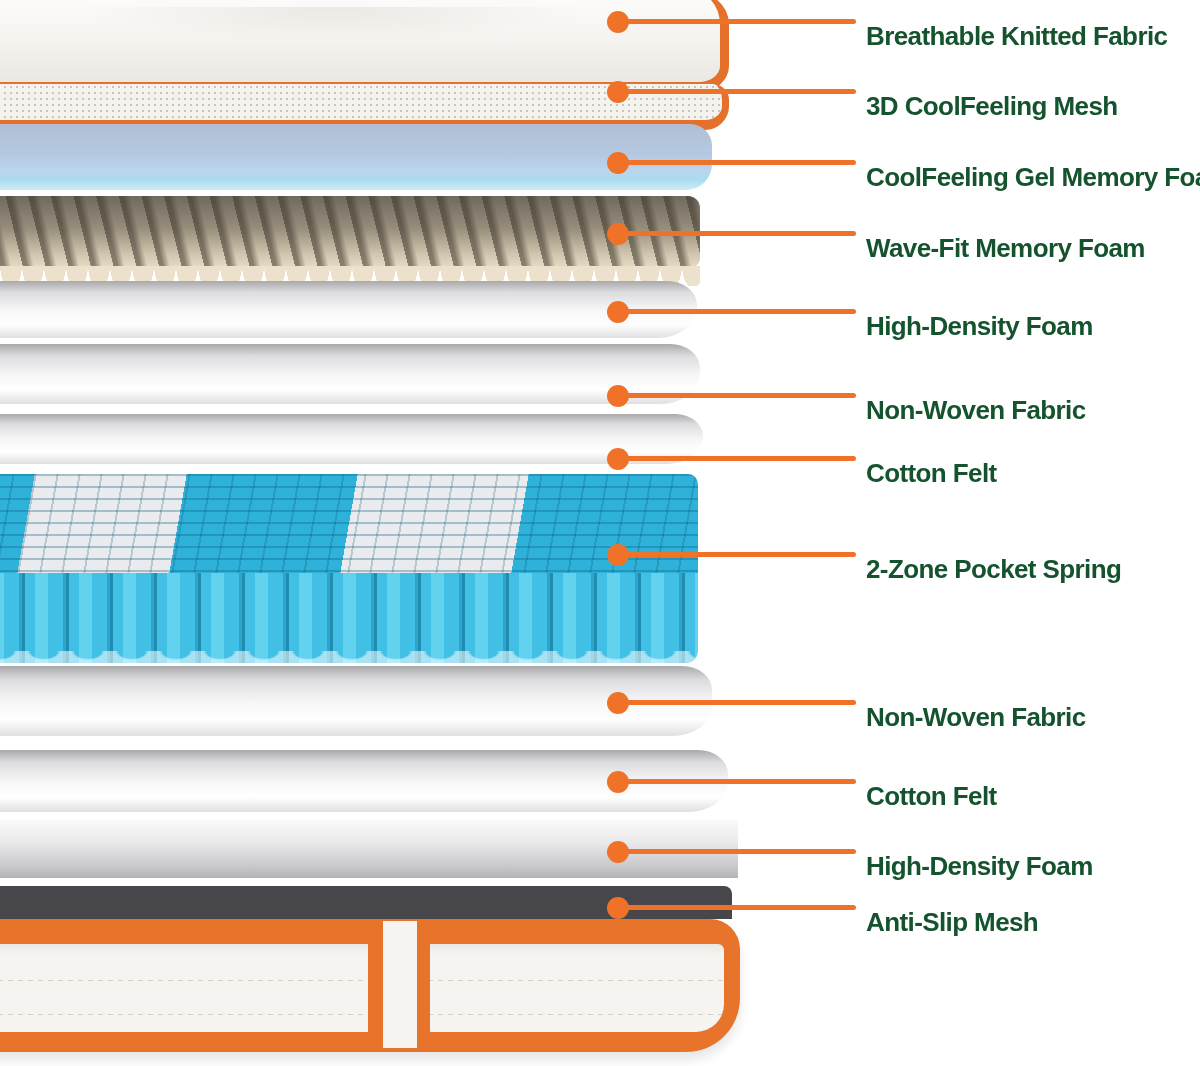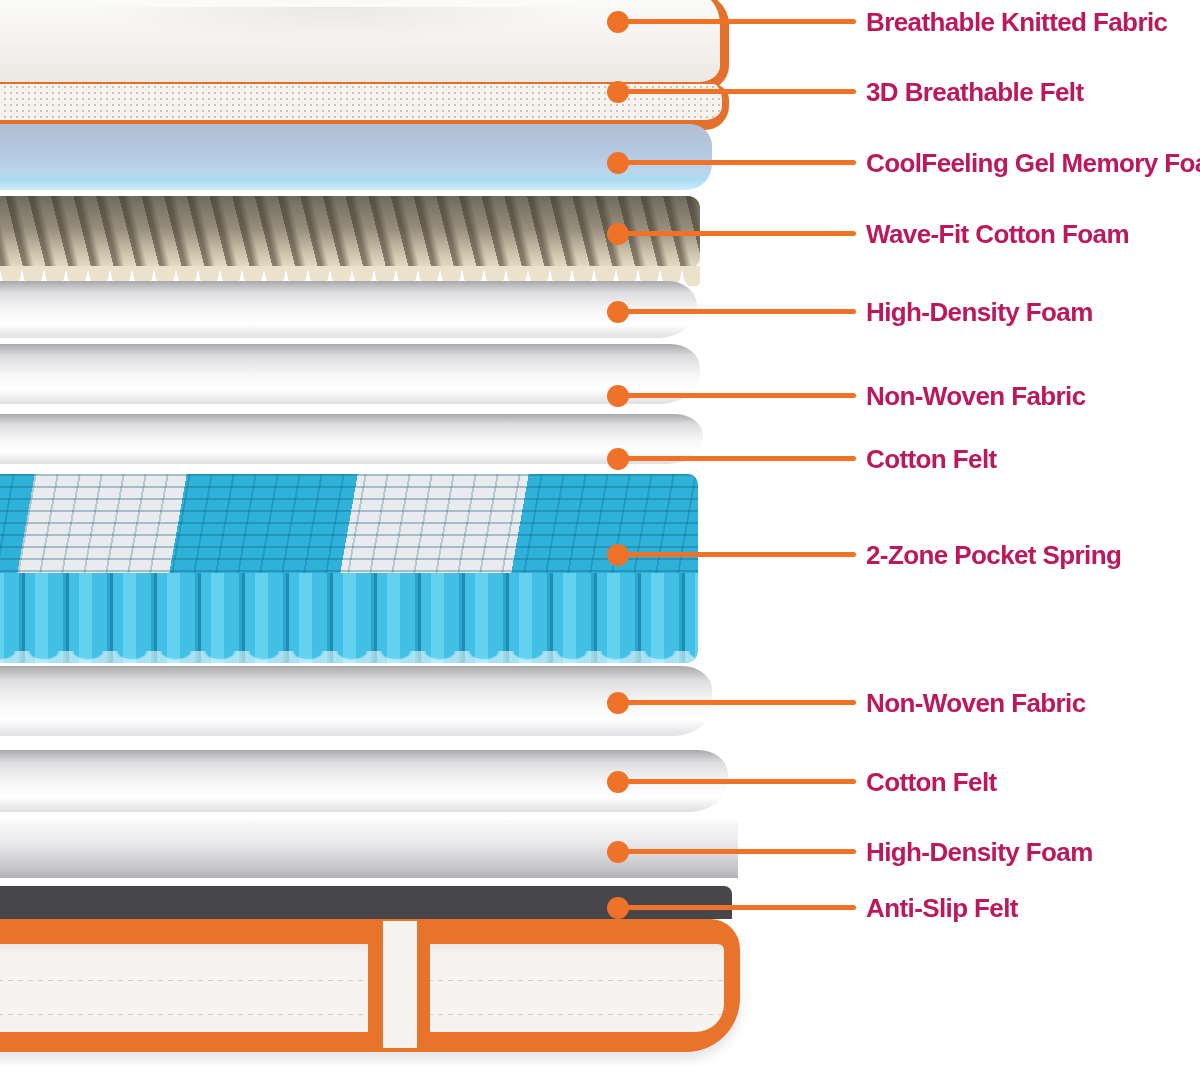--- a/index.html
+++ b/index.html
@@ -79,22 +79,22 @@
   .base-strap{position:absolute;left:390px;top:2px;bottom:4px;width:34px;
     background:#f5f4f1;border-left:15px solid #e8742c;border-right:13px solid #e8742c;
     border-radius:3px;}
 
   
   .callout{position:absolute;left:608px;height:0;}
   .callout .dot{position:absolute;left:-1px;top:-11px;width:22px;height:22px;
     border-radius:50%;background:#ef7228;}
   .callout .line{position:absolute;left:11px;top:-3px;width:237px;height:5px;
     background:#ef7228;border-radius:3px;}
-  .callout .txt{position:absolute;left:258px;top:2px;transform:translateY(-54%);
-    color:#be185d;font-size:26px;font-weight:bold;letter-spacing:-0.6px;white-space:nowrap;}
+  .callout .txt{position:absolute;left:258px;top:16px;transform:translateY(-54%);
+    color:#14532d;font-size:26px;font-weight:bold;letter-spacing:-0.6px;white-space:nowrap;}
   .c1{top:22px;} .c2{top:92px;} .c3{top:163px;} .c4{top:234px;}
   .c5{top:312px;} .c6{top:396px;} .c7{top:459px;} .c8{top:555px;}
   .c9{top:703px;} .c10{top:782px;} .c11{top:852px;} .c12{top:908px;}
 </style>
 </head>
 <body>
 
 <div class="stage">
 
   <div class="layer l-knit"></div>
@@ -123,31 +123,31 @@
   </div>
 
   <div class="callout c1">
     <span class="dot"></span>
     <span class="line"></span>
     <span class="txt">Breathable Knitted Fabric</span>
   </div>
   <div class="callout c2">
     <span class="dot"></span>
     <span class="line"></span>
-    <span class="txt">3D Breathable Felt</span>
+    <span class="txt">3D CoolFeeling Mesh</span>
   </div>
   <div class="callout c3">
     <span class="dot"></span>
     <span class="line"></span>
     <span class="txt">CoolFeeling Gel Memory Foam</span>
   </div>
   <div class="callout c4">
     <span class="dot"></span>
     <span class="line"></span>
-    <span class="txt">Wave-Fit Cotton Foam</span>
+    <span class="txt">Wave-Fit Memory Foam</span>
   </div>
   <div class="callout c5">
     <span class="dot"></span>
     <span class="line"></span>
     <span class="txt">High-Density Foam</span>
   </div>
   <div class="callout c6">
     <span class="dot"></span>
     <span class="line"></span>
     <span class="txt">Non-Woven Fabric</span>
@@ -173,16 +173,16 @@
     <span class="txt">Cotton Felt</span>
   </div>
   <div class="callout c11">
     <span class="dot"></span>
     <span class="line"></span>
     <span class="txt">High-Density Foam</span>
   </div>
   <div class="callout c12">
     <span class="dot"></span>
     <span class="line"></span>
-    <span class="txt">Anti-Slip Felt</span>
+    <span class="txt">Anti-Slip Mesh</span>
   </div>
 
 </div>
 
 </body></html>

